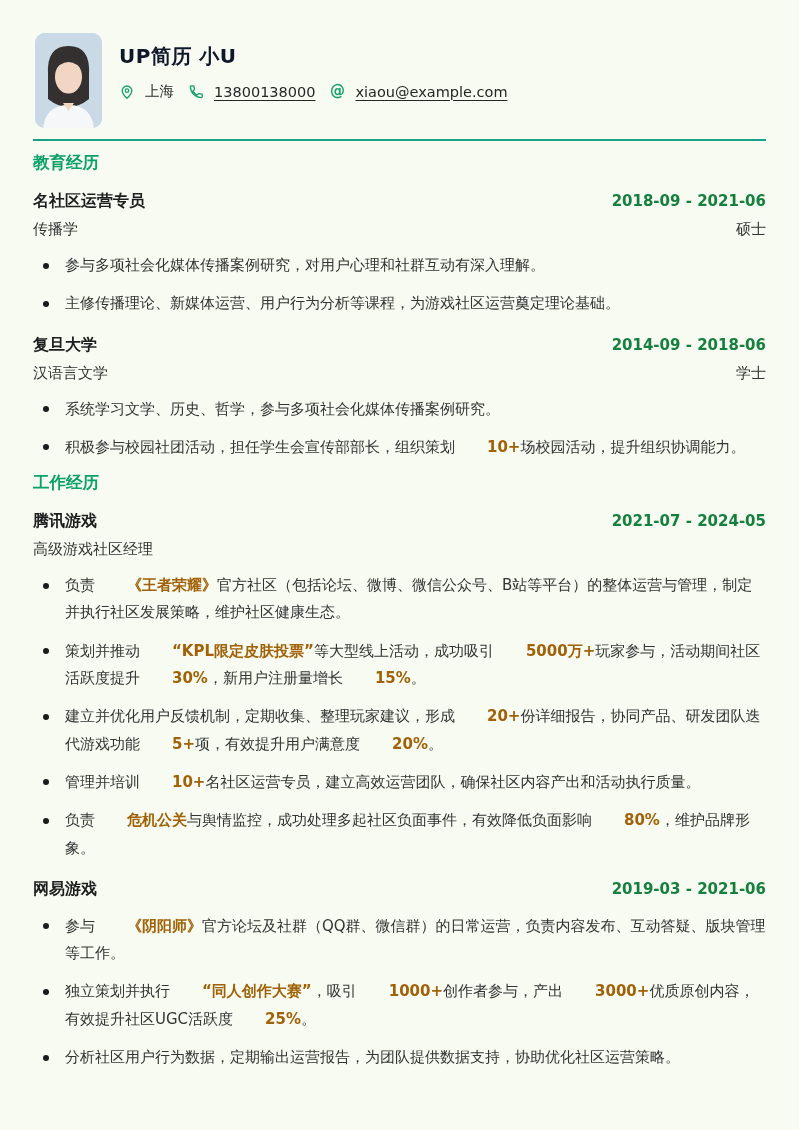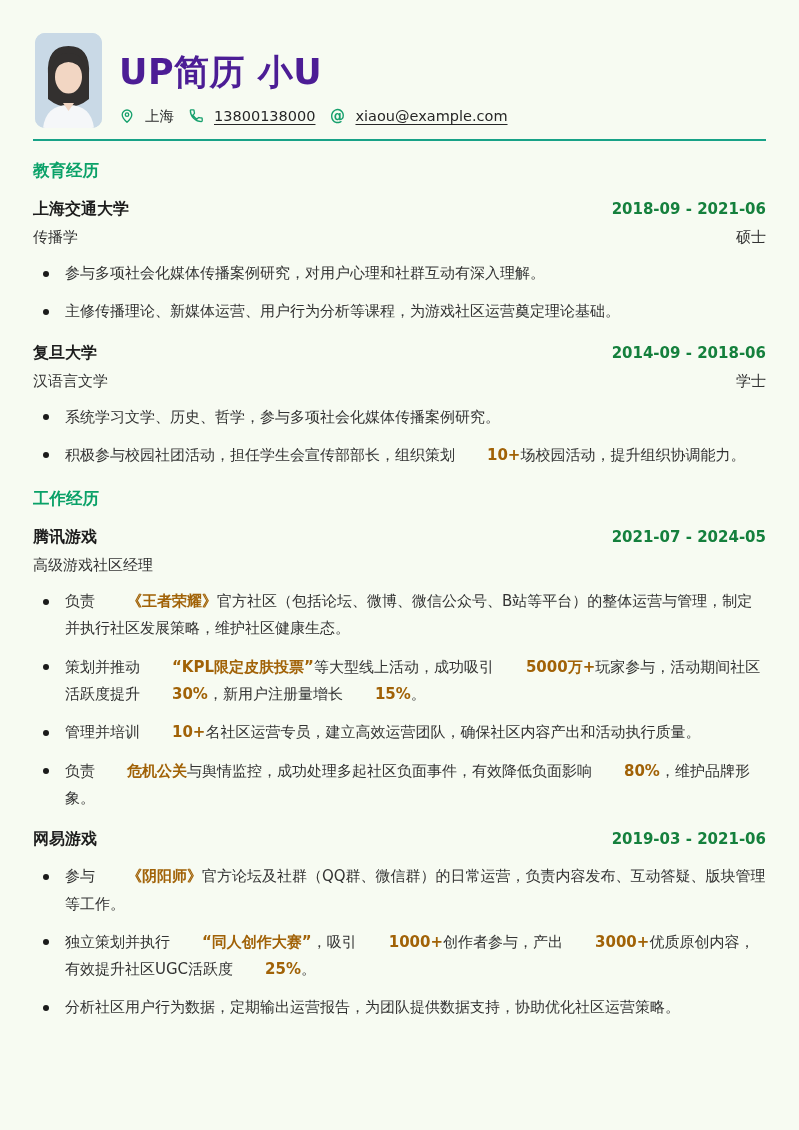--- a/index.html
+++ b/index.html
@@ -14,35 +14,35 @@
 
   
   .header { display: flex; gap: 17px; padding: 33px 33px 0 35px; }
   .avatar {
     width: 67px; height: 95px; border-radius: 10px; overflow: hidden;
     flex: none; background: #c9d9e6;
   }
   .avatar svg { display: block; width: 100%; height: 100%; }
   .hgroup { padding-top: 12px; }
   .name {
-    margin: 8px 0 15px; font-size: 35px; line-height: 1.1;
-    font-weight: 700; color: #4c1d95; letter-spacing: 0.5px;
+    margin: 0 0 15px; font-size: 20px; line-height: 1.1;
+    font-weight: 700; color: #0f172a; letter-spacing: 0.5px;
   }
   .contacts { display: flex; align-items: center; gap: 14px; font-size: 14.5px; color: #2b2b2b; }
   .contact { display: flex; align-items: center; gap: 10px; }
   .contact .icon { width: 16px; height: 16px; display: inline-flex; align-items: center; justify-content: center; }
   .contact .icon svg { width: 16px; height: 16px; }
   .at-glyph { color: #16a06d; font-weight: 700; font-size: 15px; line-height: 1; }
   .u { text-decoration: underline; text-underline-offset: 3px; text-decoration-thickness: 1px; color: #262626; }
 
   .divider { border: none; border-top: 2px solid #18a287; margin: 11px 33px 0 33px; }
 
   
   .content { padding: 0 33px; }
-  .section { margin-top: 19px; }
+  .section { margin-top: 11px; }
   .section-title { margin: 0; font-size: 16.5px; font-weight: 700; color: #0aa168; }
   .item { margin-top: 17px; }
   .row { display: flex; justify-content: space-between; align-items: baseline; }
   .item-title { font-size: 16px; font-weight: 700; color: #1d1d1d; }
   .item-date { font-size: 15px; font-weight: 700; color: #15803d; white-space: nowrap; }
   .subrow { display: flex; justify-content: space-between; margin-top: 8px; font-size: 15px; color: #333; text-align: center; }
   ul.bullets { list-style: none; margin: 13px 0 0; padding: 0; }
   ul.bullets li {
     position: relative; padding-left: 32px; margin-top: 11px;
     font-size: 15px; line-height: 1.82; color: #333;
@@ -99,21 +99,21 @@
     </div>
   </div>
 
   <hr class="divider">
 
   <div class="content">
       <section class="section">
         <h2 class="section-title">教育经历</h2>
         <div class="item">
           <div class="row">
-            <span class="item-title">上海交通大学</span>
+            <span class="item-title">名社区运营专员</span>
             <span class="item-date">2018-09 - 2021-06</span>
           </div>
           <div class="subrow">
             <span>传播学</span>
             <span>硕士</span>
           </div>
           <ul class="bullets">
             <li><span>参与多项社会化媒体传播案例研究，对用户心理和社群互动有深入理解。</span></li>
             <li><span>主修传播理论、新媒体运营、用户行为分析等课程，为游戏社区运营奠定理论基础。</span></li>
           </ul>
@@ -139,20 +139,21 @@
           <div class="row">
             <span class="item-title">腾讯游戏</span>
             <span class="item-date">2021-07 - 2024-05</span>
           </div>
           <div class="subrow">
             <span>高级游戏社区经理</span>
           </div>
           <ul class="bullets">
             <li><span>负责</span><span class="b">《王者荣耀》</span><span>官方社区（包括论坛、微博、微信公众号、B站等平台）的整体运营与管理，制定并执行社区发展策略，维护社区健康生态。</span></li>
             <li><span>策划并推动</span><span class="b">“KPL限定皮肤投票”</span><span>等大型线上活动，成功吸引</span><span class="b">5000万+</span><span>玩家参与，活动期间社区活跃度提升</span><span class="b">30%</span><span>，新用户注册量增长</span><span class="b">15%</span><span>。</span></li>
+            <li><span>建立并优化用户反馈机制，定期收集、整理玩家建议，形成</span><span class="b">20+</span><span>份详细报告，协同产品、研发团队迭代游戏功能</span><span class="b">5+</span><span>项，有效提升用户满意度</span><span class="b">20%</span><span>。</span></li>
             <li><span>管理并培训</span><span class="b">10+</span><span>名社区运营专员，建立高效运营团队，确保社区内容产出和活动执行质量。</span></li>
             <li><span>负责</span><span class="b">危机公关</span><span>与舆情监控，成功处理多起社区负面事件，有效降低负面影响</span><span class="b">80%</span><span>，维护品牌形象。</span></li>
           </ul>
         </div>
         <div class="item">
           <div class="row">
             <span class="item-title">网易游戏</span>
             <span class="item-date">2019-03 - 2021-06</span>
           </div>
           <ul class="bullets">

